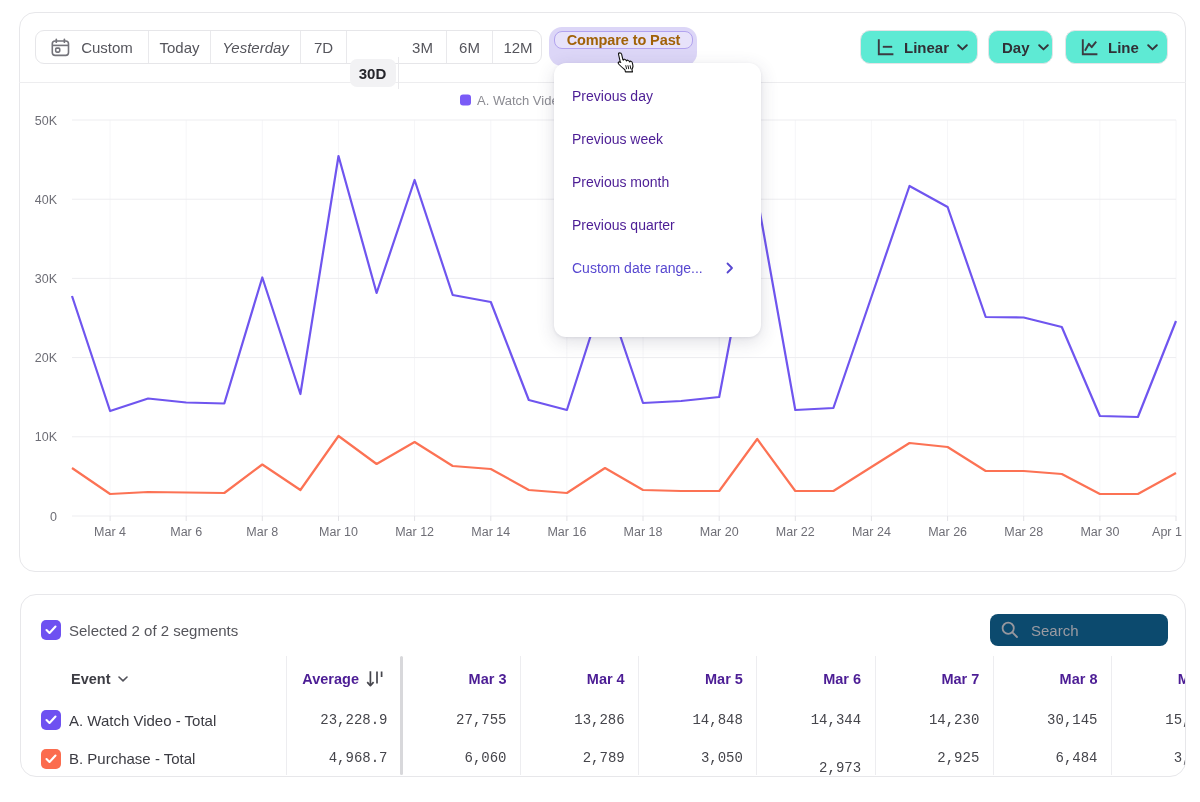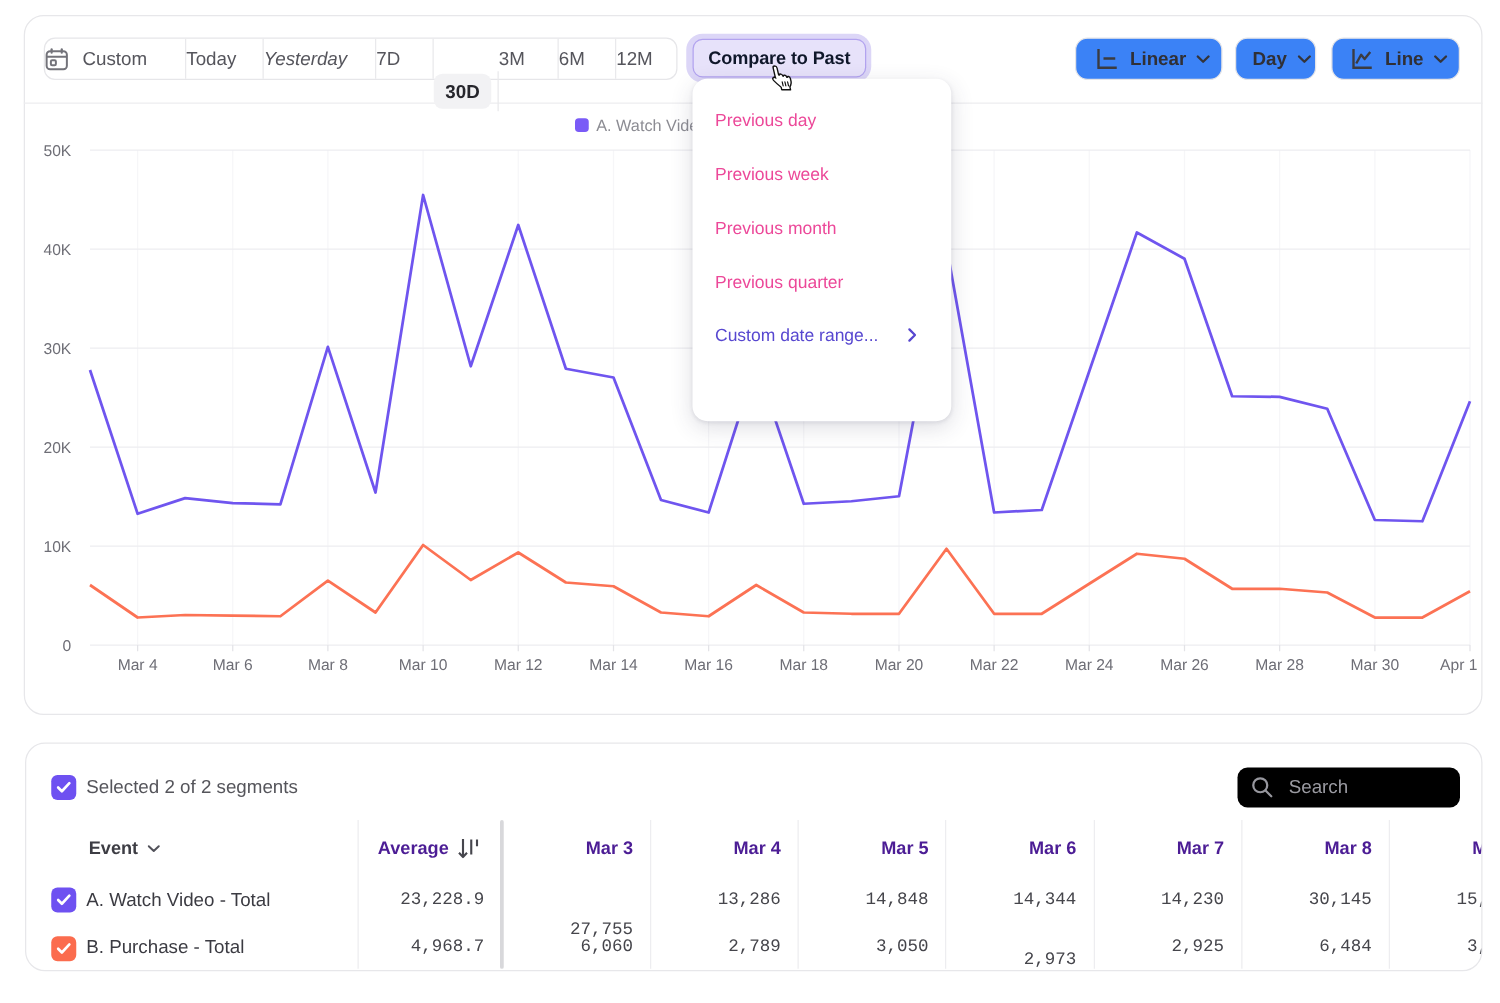--- a/index.html
+++ b/index.html
@@ -6,47 +6,47 @@
   html,body { width:1200px; height:802px; background:#ffffff; overflow:hidden;
     font-family:"Liberation Sans", sans-serif; }
   .card { position:absolute; background:#fff; border:1px solid #e7e7ea; border-radius:16px; }
   #chartcard { left:19px; top:12px; width:1167px; height:560px; }
   #tablecard { left:20px; top:594px; width:1166px; height:183px; overflow:hidden; }
   .tbsep { position:absolute; left:19px; top:82px; width:1167px; height:1px; background:#ededef; }
 
   
   .seg { position:absolute; left:35px; top:30px; height:34px; width:507px;
     border:1px solid #e6e6e9; border-radius:9px; background:#fff; display:flex; align-items:center; }
-  .seg .it { position:absolute; top:0; height:32px; display:flex; align-items:center; justify-content:flex-start;
+  .seg .it { position:absolute; top:0; height:32px; display:flex; align-items:center; justify-content:center;
     font-size:15px; color:#55555c; border-right:1px solid #e9e9ec; }
   .seg .it:last-child { border-right:none; }
 
-  .btn { position:absolute; height:34px; border:1px solid #e4e4e7; border-radius:10px; background:#3b82f6;
+  .btn { position:absolute; height:34px; border:1px solid #e4e4e7; border-radius:10px; background:#5eead4;
     display:flex; align-items:center; font-size:15px; font-weight:bold; color:#303036; }
 
   
   .halo { position:absolute; left:549px; top:27px; width:148px; height:39px; background:#dcd6f7; border-radius:13px; }
-  .cmp { position:absolute; left:554px; top:31px; width:139px; height:31px; background:#e7e2fa;
+  .cmp { position:absolute; left:554px; top:31px; width:139px; height:18px; background:#e7e2fa;
     border:1px solid #b2a3ef; border-radius:8px; display:flex; align-items:center; justify-content:center;
-    font-size:14.5px; font-weight:bold; color:#0f172a; letter-spacing:-0.1px; }
+    font-size:14.5px; font-weight:bold; color:#a16207; letter-spacing:-0.1px; }
 
   
   .dd { position:absolute; left:554px; top:63px; width:207px; height:274px; background:#fff;
     border-radius:12px; box-shadow:0 5px 18px rgba(55,55,85,.16), 0 1px 3px rgba(55,55,85,.10); z-index:30; padding-top:11px; }
-  .dd .mi { height:43px; display:flex; align-items:center; padding-left:18px; font-size:14px; color:#ec4899; }
+  .dd .mi { height:43px; display:flex; align-items:center; padding-left:18px; font-size:14px; color:#4c1d95; }
   .dd .mi.pp { color:#5747d0; position:relative; }
 
   
   .chk { position:absolute; width:20px; height:20px; border-radius:5px; display:flex; align-items:center; justify-content:center; }
   .mono { font-family:"Liberation Mono", monospace; font-size:14px; color:#45454b; }
   .rtxt { position:absolute; transform:translate(-100%,-50%); white-space:nowrap; }
   .ltxt { position:absolute; transform:translate(0,-50%); white-space:nowrap; }
   .colsep { position:absolute; top:61px; height:119px; width:1px; background:#ededf0; }
   .hdr { font-size:14.5px; font-weight:bold; color:#4c1d95; }
-  .search { position:absolute; left:969px; top:19px; width:178px; height:32px; background:#000000; border-radius:8px; }
+  .search { position:absolute; left:969px; top:19px; width:178px; height:32px; background:#0c4a6e; border-radius:8px; }
 
   svg { position:absolute; left:0; top:0; }
   .chk svg { position:static; }
   svg text { font-family:"Liberation Sans", sans-serif; }
 </style>
 </head>
 <body>
 
 <div class="card" id="chartcard"></div>
 <div class="tbsep"></div>
@@ -212,21 +212,21 @@
   <div class="colsep" style="left:265px;"></div>
   <div class="rtxt hdr" style="left:485.5px;top:84px;">Mar 3</div>
   <div class="rtxt hdr" style="left:603.7px;top:84px;">Mar 4</div>
   <div class="rtxt hdr" style="left:721.9px;top:84px;">Mar 5</div>
   <div class="rtxt hdr" style="left:840.1px;top:84px;">Mar 6</div>
   <div class="rtxt hdr" style="left:958.3px;top:84px;">Mar 7</div>
   <div class="rtxt hdr" style="left:1076.5px;top:84px;">Mar 8</div>
   <div class="rtxt hdr" style="left:1194.7px;top:84px;">Mar 9</div>
   <div class="rtxt mono" style="left:366.5px;top:125px;">23,228.9</div>
   <div class="rtxt mono" style="left:366.5px;top:162.5px;">4,968.7</div>
-  <div class="rtxt mono" style="left:485.5px;top:125px;margin-top:24px;">27,755</div>
+  <div class="rtxt mono" style="left:485.5px;top:125px;">27,755</div>
   <div class="rtxt mono" style="left:603.7px;top:125px;">13,286</div>
   <div class="rtxt mono" style="left:721.9px;top:125px;">14,848</div>
   <div class="rtxt mono" style="left:840.1px;top:125px;">14,344</div>
   <div class="rtxt mono" style="left:958.3px;top:125px;">14,230</div>
   <div class="rtxt mono" style="left:1076.5px;top:125px;">30,145</div>
   <div class="rtxt mono" style="left:1194.7px;top:125px;">15,286</div>
   <div class="rtxt mono" style="left:485.5px;top:162.5px;">6,060</div>
   <div class="rtxt mono" style="left:603.7px;top:162.5px;">2,789</div>
   <div class="rtxt mono" style="left:721.9px;top:162.5px;">3,050</div>
   <div class="rtxt mono" style="left:840.1px;top:173px;">2,973</div>

